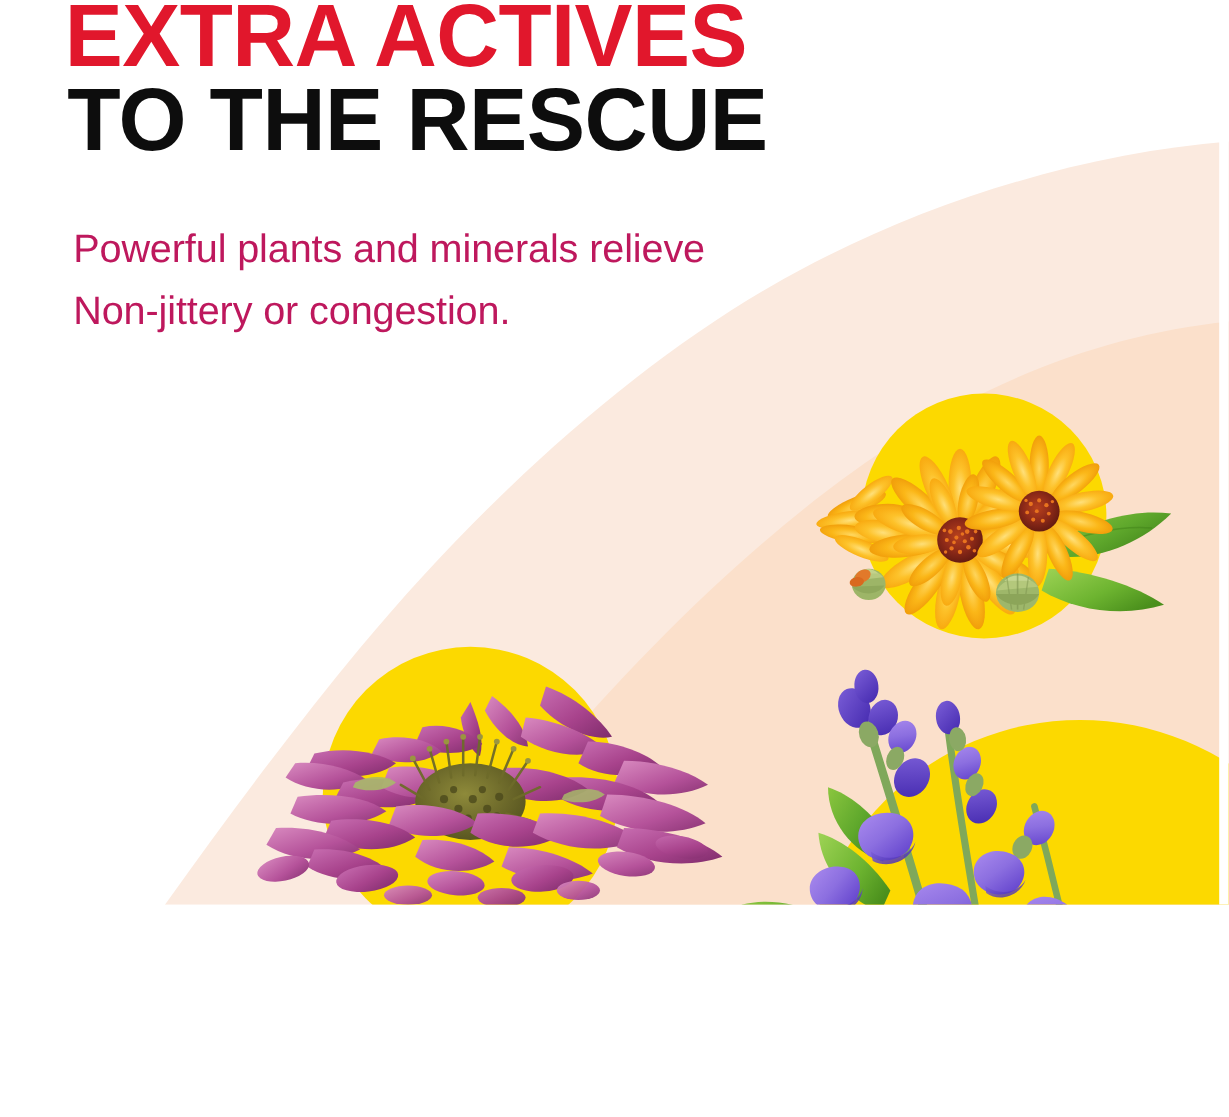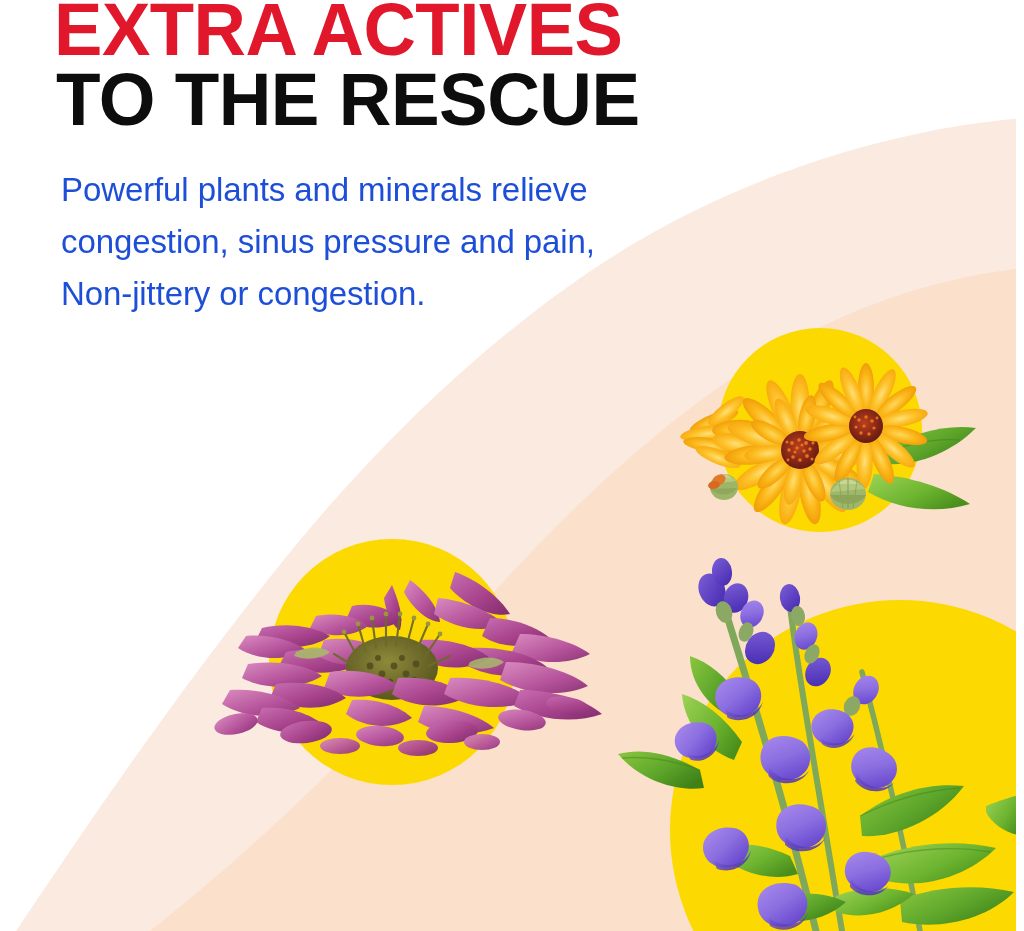--- a/index.html
+++ b/index.html
@@ -9,21 +9,21 @@
     background: #ffffff;
   }
   body {
     font-family: "Liberation Sans", sans-serif;
     -webkit-font-smoothing: antialiased;
   }
 
   #stage {
     position: relative;
     width: 1024px;
-    height: 931px;
+    height: 754px;
     overflow: hidden;
     background: #ffffff;
   }
 
   
   #bg-art {
     position: absolute;
     left: 0; top: 0;
     width: 1024px;
     height: 931px;
@@ -63,26 +63,26 @@
     top: 66px;
     font-size: 74px;
     color: #0d0d0d;
     transform: scaleX(0.985);
     transform-origin: left top;
   }
 
   .body-copy {
     position: absolute;
     left: 61px;
-    top: 164px;
+    top: 181px;
     margin: 0;
     padding: 0;
     font-size: 33px;
     line-height: 52px;
-    color: #1d4ed8;
+    color: #be185d;
     font-weight: 400;
     letter-spacing: -0.1px;
   }
   .body-copy .copy-line {
     display: block;
     white-space: nowrap;
   }
 </style>
 </head>
 <body>
@@ -468,18 +468,17 @@
       <rect x="1016" y="0" width="8" height="931" fill="#FFFFFF"></rect>
     </g>
   </svg>
 
   <div class="text-block">
     <div class="headline headline-line1">EXTRA ACTIVES</div>
     <div class="headline headline-line2">TO THE RESCUE</div>
 
     <p class="body-copy">
       <span class="copy-line">Powerful plants and minerals relieve</span>
-      <span class="copy-line">congestion, sinus pressure and pain,</span>
       <span class="copy-line">Non-jittery or congestion.</span>
     </p>
   </div>
 
 </div>
 
 </body></html>

